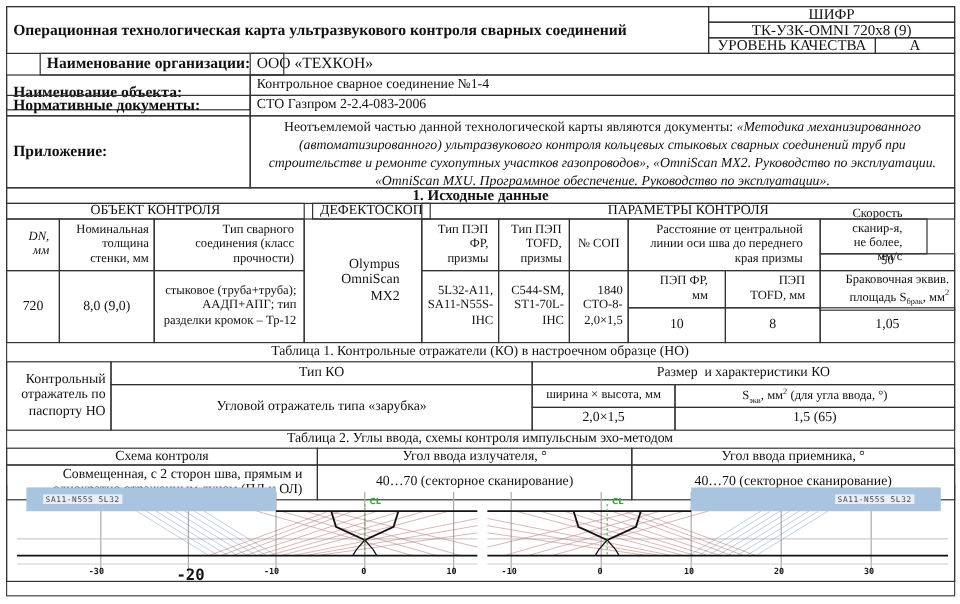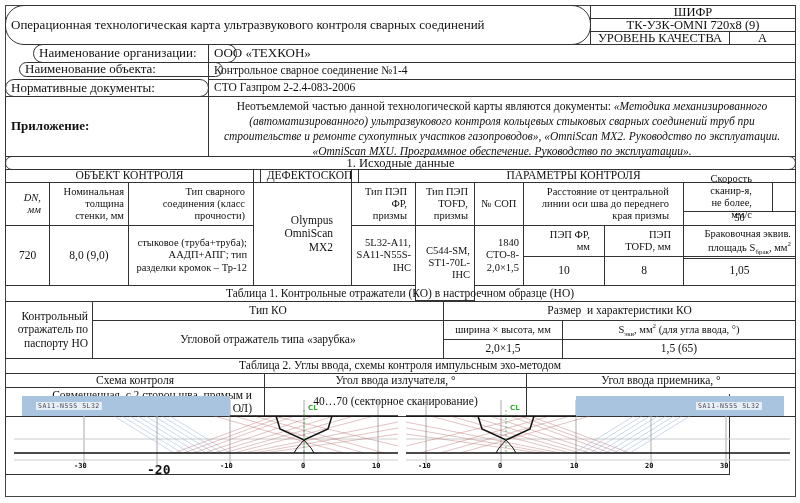--- a/index.html
+++ b/index.html
@@ -1,21 +1,21 @@
 <!DOCTYPE html>
 <html><head>
 <meta charset="utf-8">
 <style>
   html,body{margin:0;padding:0;background:#fff;}
   body{width:800px;height:503px;overflow:hidden;font-family:"Liberation Serif","DejaVu Serif",serif;color:#111;position:relative;}
   .abs{position:absolute;box-sizing:border-box;}
   .b{border:1px solid #222;}
   .cell{position:absolute;box-sizing:border-box;border:1px solid #333;display:flex;align-items:center;justify-content:center;text-align:right;line-height:1.15;}
   .lft{justify-content:flex-start;text-align:left;padding-left:5px;}
-  .bold{font-weight:normal;border-radius:19px;}
+  .bold{font-weight:bold;}
   .it{font-style:italic;}
   .f10{font-size:10.5px;}
   .f11{font-size:11.5px;}
   .f12{font-size:12.5px;}
   .f13{font-size:13px;}
   .cap{position:absolute;font-size:11.5px;text-align:center;white-space:nowrap;}
   sub,sup{font-size:7px;}
   .ray svg{display:block;}
 </style>
 </head>
@@ -24,21 +24,21 @@
 <div class="abs b" style="left:5px;top:5px;width:791px;height:492px;border-color:#444;"></div>
 
 <div class="cell lft bold f13" style="left:5px;top:5px;width:586px;height:40px;">Операционная технологическая карта ультразвукового контроля сварных соединений</div>
 <div class="cell f12" style="left:590px;top:5px;width:206px;height:14px;">ШИФР</div>
 <div class="cell f12" style="left:590px;top:18px;width:206px;height:14px;">ТК-УЗК-OMNI 720x8 (9)</div>
 <div class="cell f12" style="left:590px;top:31px;width:140px;height:14px;">УРОВЕНЬ КАЧЕСТВА</div>
 <div class="cell f12" style="left:729px;top:31px;width:67px;height:14px;">А</div>
 
 <div class="cell lft bold f13" style="left:5px;top:44px;width:204px;height:19px;margin-left:28px;">Наименование организации:</div>
 <div class="cell lft f13" style="left:208px;top:44px;width:588px;height:19px;">ООО «ТЕХКОН»</div>
-<div class="cell lft bold f13" style="left:19px;top:62px;width:204px;height:15px;">Наименование объекта:</div>
+<div class="cell lft bold f13" style="left:5px;top:62px;width:204px;height:30px;">Наименование объекта:</div>
 <div class="cell lft f11" style="left:208px;top:62px;width:588px;height:18px;">Контрольное сварное соединение №1-4</div>
 <div class="cell lft bold f13" style="left:5px;top:79px;width:204px;height:18px;">Нормативные документы:</div>
 <div class="cell lft f11" style="left:208px;top:79px;width:588px;height:18px;">СТО Газпром 2-2.4-083-2006</div>
 <div class="cell lft f13" style="left:5px;top:96px;width:204px;height:61px;font-weight:bold;">Приложение:</div>
 <div class="cell lft f11" style="left:208px;top:96px;width:588px;height:61px;display:block;padding:2px 6px;line-height:15px;text-align:center;">
   <span>Неотъемлемой частью данной технологической карты являются документы: </span><span class="it">«Методика механизированного (автоматизированного) ультразвукового контроля кольцевых стыковых сварных соединений труб при строительстве и ремонте сухопутных участков газопроводов», «OmniScan MX2. Руководство по эксплуатации. «OmniScan MXU. Программное обеспечение. Руководство по эксплуатации».</span>
 </div>
 
 <div class="cell bold f12" style="left:5px;top:156px;width:791px;height:14px;">1. Исходные данные</div>
 <div class="cell f11" style="left:5px;top:169px;width:249px;height:14px;">ОБЪЕКТ КОНТРОЛЯ</div>
@@ -53,21 +53,21 @@
 <div class="cell f10" style="left:415px;top:182px;width:60px;height:44px;padding:0 6px;">Тип ПЭП TOFD, призмы</div>
 <div class="cell f10" style="left:474px;top:182px;width:50px;height:44px;">№ СОП</div>
 <div class="cell f10" style="left:523px;top:182px;width:161px;height:44px;padding:0 14px;">Расстояние от центральной линии оси шва до переднего края призмы</div>
 <div class="cell f10" style="left:683px;top:182px;width:90px;height:30px;padding:0 20px;">Скорость сканир-я, не более, мм/с</div>
 <div class="cell f10" style="left:683px;top:211px;width:113px;height:15px;">50</div>
 
 <div class="cell f11" style="left:5px;top:225px;width:45px;height:61px;">720</div>
 <div class="cell f11" style="left:49px;top:225px;width:80px;height:61px;">8,0 (9,0)</div>
 <div class="cell f10" style="left:128px;top:225px;width:126px;height:61px;padding:0 6px;">стыковое (труба+труба); ААДП+АПГ; тип разделки кромок – Тр-12</div>
 <div class="cell f10" style="left:351px;top:225px;width:65px;height:61px;padding:0 4px;">5L32-A11, SA11-N55S-IHC</div>
-<div class="cell f10" style="left:415px;top:225px;width:60px;height:76px;padding:0 4px;">C544-SM, ST1-70L-IHC</div>
+<div class="cell f10" style="left:415px;top:225px;width:60px;height:61px;padding:0 4px;">C544-SM, ST1-70L-IHC</div>
 <div class="cell f10" style="left:474px;top:225px;width:50px;height:61px;padding:0 4px;">1840 СТО-8-2,0×1,5</div>
 <div class="cell f10" style="left:523px;top:225px;width:82px;height:32px;padding:0 14px;">ПЭП ФР, мм</div>
 <div class="cell f10" style="left:604px;top:225px;width:80px;height:32px;padding:0 12px;">ПЭП TOFD, мм</div>
 <div class="cell f10" style="left:683px;top:225px;width:113px;height:32px;padding:16px 4px;">
   <span><span>Браковочная эквив. площадь S</span><sub>брак</sub><span>, мм</span><sup>2</sup></span>
 </div>
 <div class="cell f11" style="left:523px;top:256px;width:82px;height:30px;">10</div>
 <div class="cell f11" style="left:604px;top:256px;width:80px;height:30px;">8</div>
 <div class="cell f11" style="left:683px;top:256px;width:113px;height:30px;">1,05</div>
 
@@ -84,21 +84,21 @@
 <div class="cell f11" style="left:562px;top:339px;width:234px;height:20px;">1,5 (65)</div>
 
 <div class="cap" style="left:0;top:359px;width:800px;">Таблица 2. Углы ввода, схемы контроля импульсным эхо-методом</div>
 <div class="cell f11" style="left:5px;top:373px;width:260px;height:15px;">Схема контроля</div>
 <div class="cell f11" style="left:264px;top:373px;width:263px;height:15px;">Угол ввода излучателя, °</div>
 <div class="cell f11" style="left:526px;top:373px;width:270px;height:15px;">Угол ввода приемника, °</div>
 <div class="cell f11" style="left:5px;top:387px;width:260px;height:30px;padding:0 12px;">Совмещенная, с 2 сторон шва, прямым и однократно отраженным лучом (ПЛ и ОЛ)</div>
 <div class="cell f11" style="left:264px;top:387px;width:263px;height:30px;">40…70 (секторное сканирование)</div>
 <div class="cell f11" style="left:526px;top:387px;width:270px;height:30px;">40…70 (секторное сканирование)</div>
 
-<div class="abs" style="left:5px;top:394px;width:725px;height:81px;border:1px solid #333;border-top:none;">
+<div class="abs" style="left:5px;top:404px;width:791px;height:81px;border:1px solid #333;border-top:none;">
 
   <div class="abs ray" style="left:8px;top:2px;width:384px;height:76px;">
     <svg width="384" height="76" viewBox="0 0 384 76">
 
       <line x1="70" y1="4" x2="70" y2="72" stroke="#aaa" stroke-width="1"></line>
       <line x1="143" y1="4" x2="143" y2="72" stroke="#aaa" stroke-width="1"></line>
       <line x1="216" y1="4" x2="216" y2="72" stroke="#aaa" stroke-width="1"></line>
       <line x1="290" y1="4" x2="290" y2="72" stroke="#aaa" stroke-width="1"></line>
       <line x1="364" y1="4" x2="364" y2="72" stroke="#aaa" stroke-width="1"></line>
       <line x1="0" y1="43" x2="384" y2="43" stroke="#ccc" stroke-width="1"></line>

